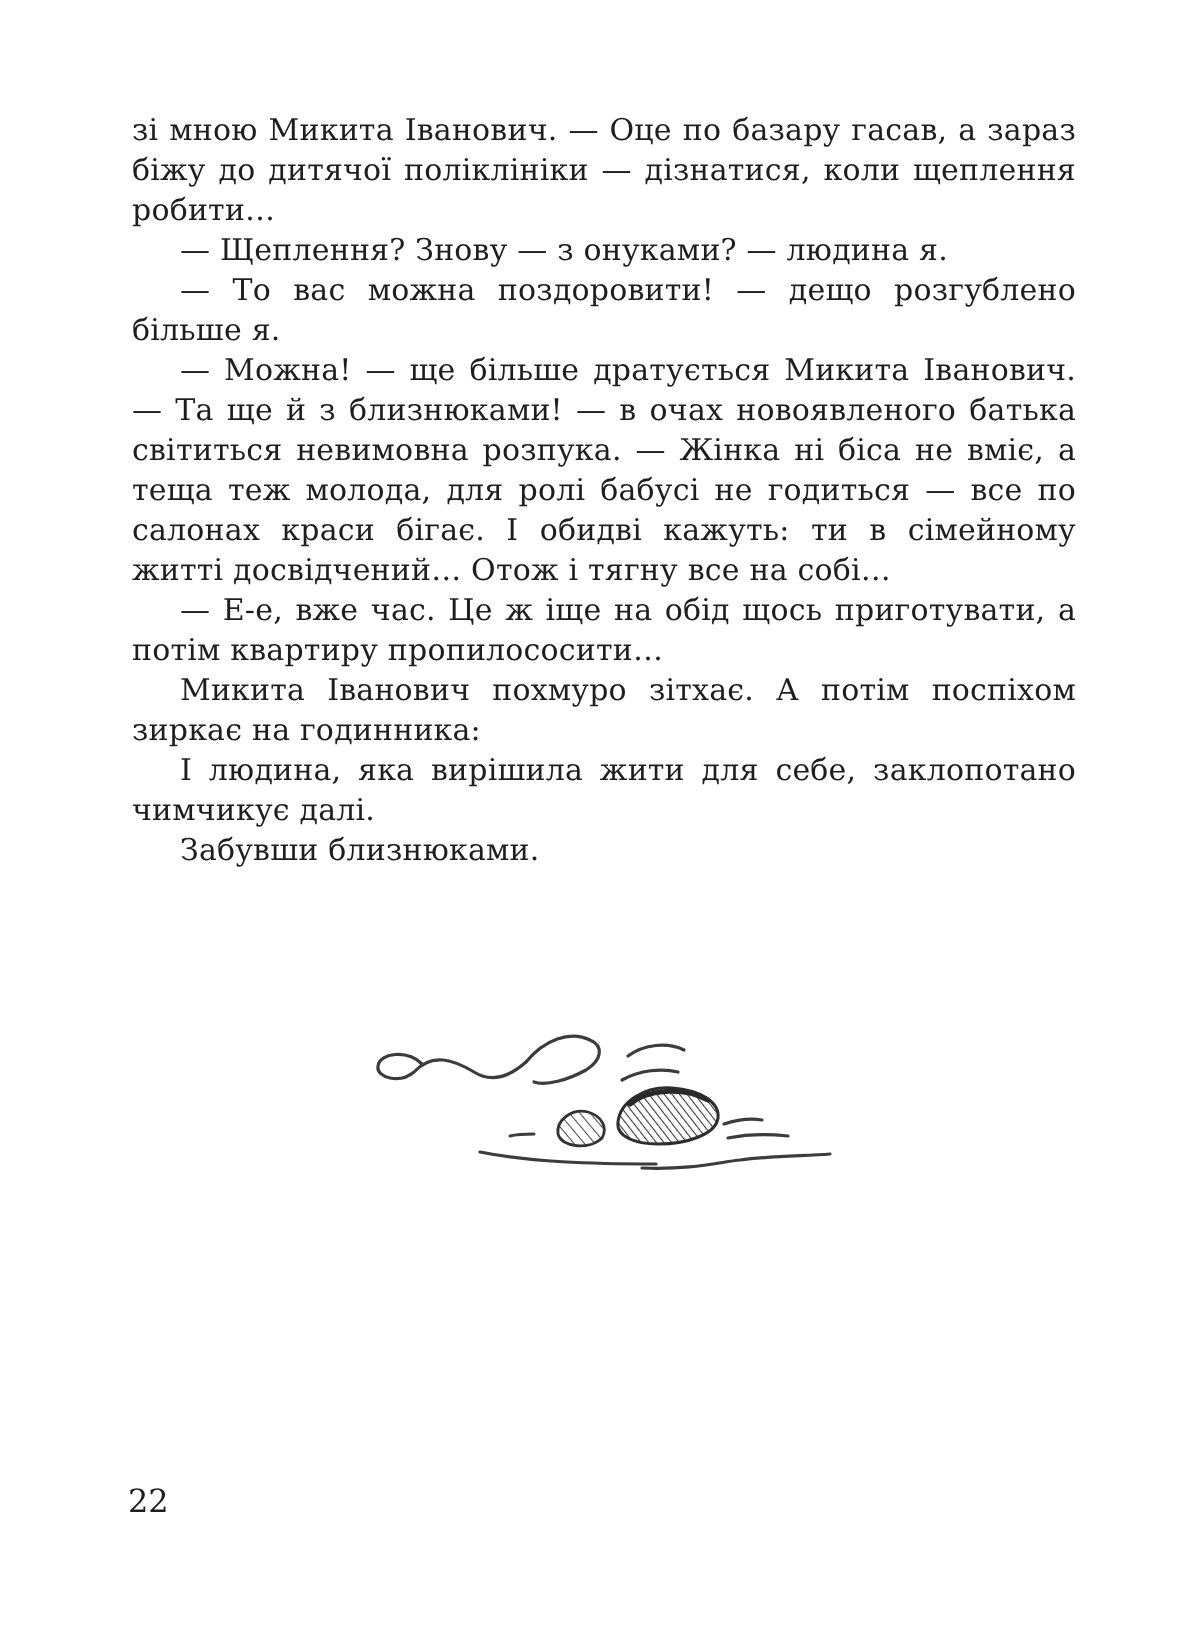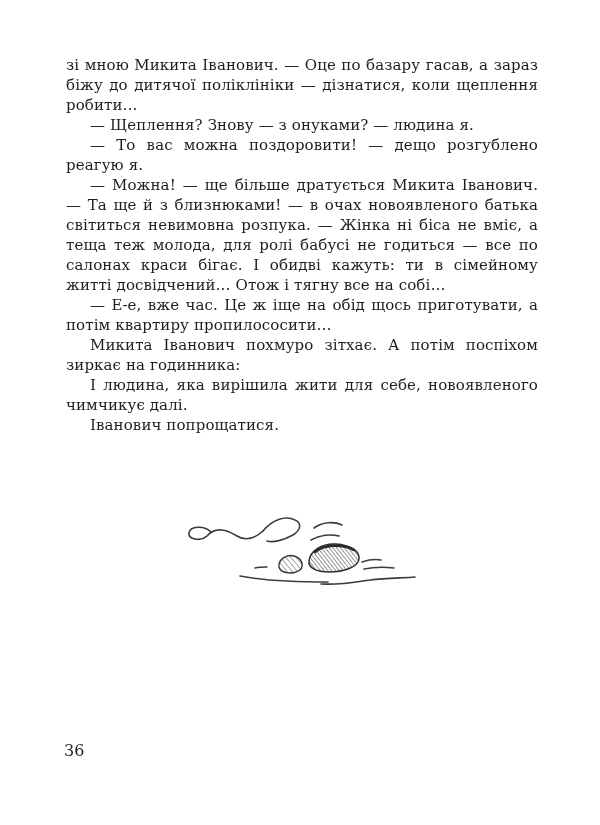--- a/index.html
+++ b/index.html
@@ -56,26 +56,26 @@
   }
 </style>
 </head>
 <body>
 
 <div class="page">
 
   <div class="text-block">
     <p class="no-indent">зі мною Микита Іванович. — Оце по базару гасав, а зараз біжу до дитячої поліклініки —  дізнатися, коли щеплення робити…</p>
     <p>— Щеплення? Знову — з онуками? — людина я.</p>
-    <p>— То вас можна поздоровити! — дещо розгублено реагую я.</p>
+    <p>— То вас можна поздоровити! — дещо розгублено більше я.</p>
     <p>— Можна! — ще більше дратується Микита Іванович. — Та ще й з близнюками! — в очах новоявленого батька світиться невимовна розпука. — Жінка ні біса не вміє, а теща теж молода, для ролі бабусі не годиться — все по салонах краси бігає. І обидві кажуть: ти в сімейному житті досвідчений… Отож і тягну все на собі…</p>
     <p>— Е-е, вже час. Це ж іще на обід щось приготувати, а потім квартиру пропилососити…</p>
     <p>Микита Іванович похмуро зітхає. А потім поспіхом зиркає на годинника:</p>
-    <p>І людина, яка вирішила жити для себе, новоявленого чимчикує далі.</p>
-    <p>Іванович попрощатися.</p>
+    <p>І людина, яка вирішила жити для себе, заклопотано чимчикує далі.</p>
+    <p>Забувши близнюками.</p>
   </div>
 
   <div class="illustration">
     <svg viewBox="0 0 240 95" xmlns="http://www.w3.org/2000/svg">
       <defs>
         <pattern id="hatch-light" width="4" height="4" patternUnits="userSpaceOnUse" patternTransform="rotate(-40)">
           <line x1="0" y1="0" x2="0" y2="4" stroke="#4a4a4a" stroke-width="1"></line>
         </pattern>
         <pattern id="hatch-dense" width="3" height="3" patternUnits="userSpaceOnUse" patternTransform="rotate(-38)">
           <line x1="0" y1="0" x2="0" y2="3" stroke="#383838" stroke-width="1.1"></line>
@@ -97,15 +97,15 @@
       <path d="M72,70 C76,69 80,69 84,69" fill="none" stroke="#3c3c3c" stroke-width="1.5" stroke-linecap="round"></path>
 
       <path d="M179,64 C185,62 192,61 198,62" fill="none" stroke="#3c3c3c" stroke-width="1.6" stroke-linecap="round"></path>
       <path d="M181,71 C191,69 202,69 211,70" fill="none" stroke="#3c3c3c" stroke-width="1.6" stroke-linecap="round"></path>
 
       <path d="M57,78 C82,83 112,84 145,84" fill="none" stroke="#3c3c3c" stroke-width="1.6" stroke-linecap="round"></path>
       <path d="M138,86 C163,87 177,83 187,82 C203,80 219,80 232,79" fill="none" stroke="#3c3c3c" stroke-width="1.6" stroke-linecap="round"></path>
     </svg>
   </div>
 
-  <div class="page-number">36</div>
+  <div class="page-number">22</div>
 
 </div>
 
 </body></html>

